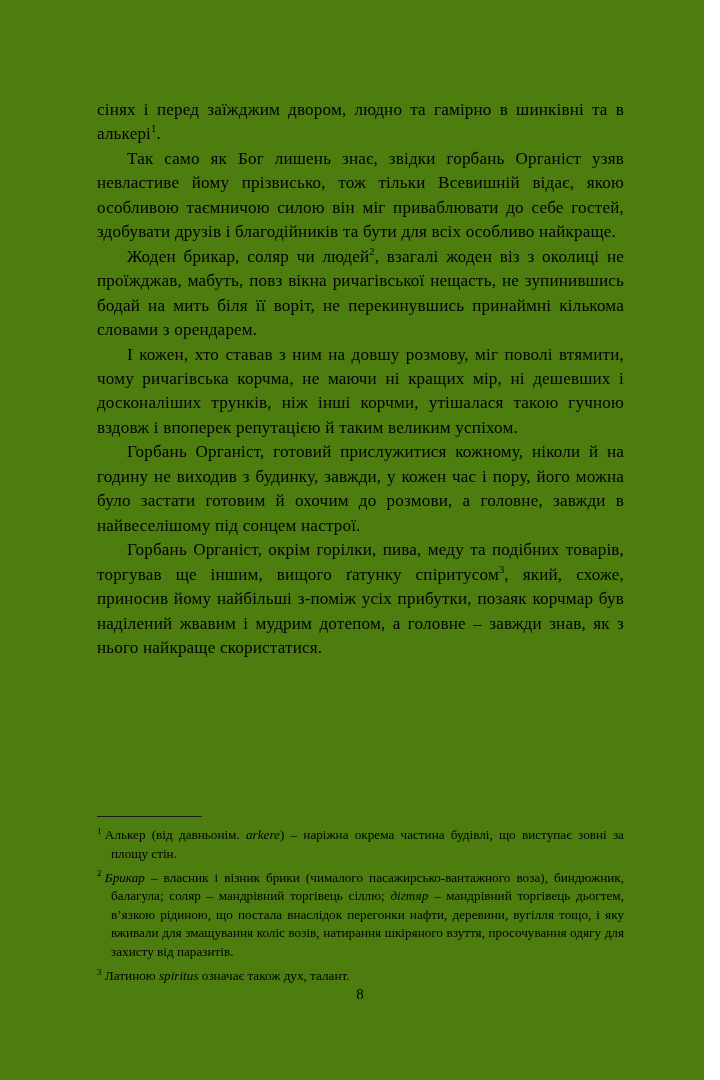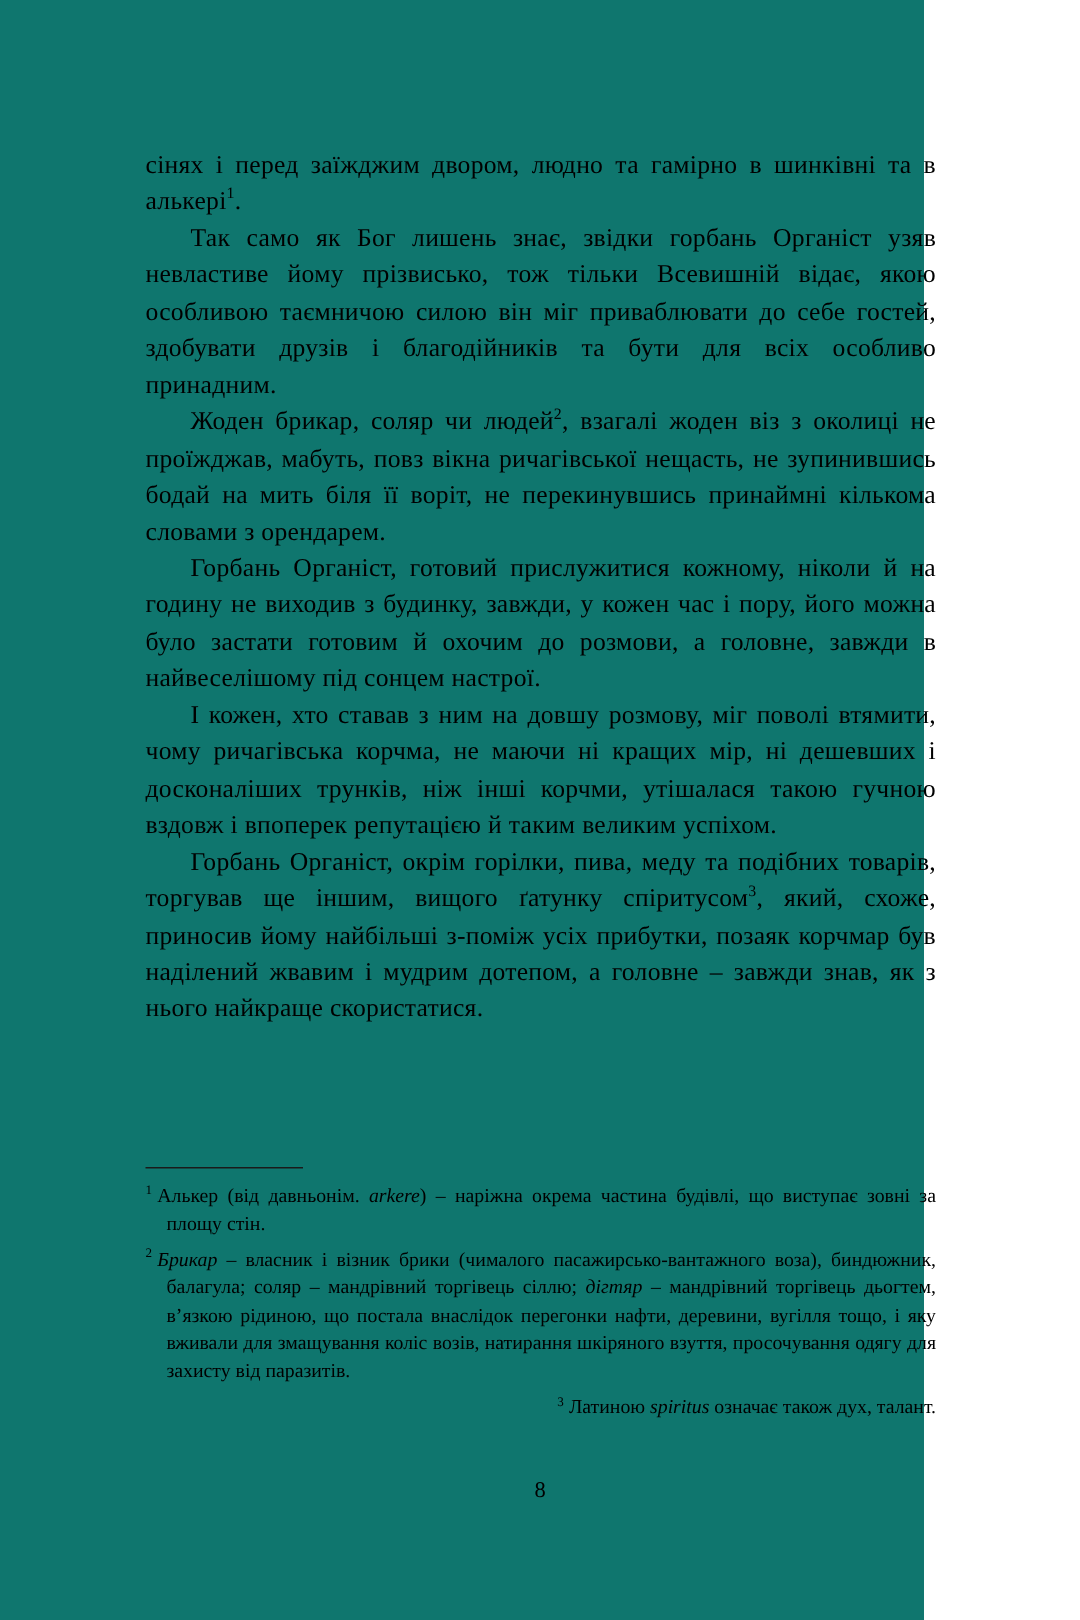--- a/index.html
+++ b/index.html
@@ -13,23 +13,23 @@
     position: relative;
     font-family: "Liberation Serif", "DejaVu Serif", serif;
     color: #000000;
     overflow: hidden;
   }
 
   .page {
     position: absolute;
     left: 0;
     top: 0;
-    width: 616px;
+    width: 704px;
     height: 1080px;
-    background: #0f766e;
+    background: #4d7c0f;
   }
 
   .text-block {
     position: absolute;
     left: 97px;
     top: 98px;
     width: 527px;
   }
 
   .body-par {
@@ -50,21 +50,21 @@
 
   sup.fnref {
     font-size: 0.62em;
     vertical-align: super;
     line-height: 0;
   }
 
   .footnotes {
     position: absolute;
     left: 97px;
-    top: 778px;
+    top: 816px;
     width: 527px;
   }
 
   .fn-rule {
     width: 105px;
     height: 0;
     border-top: 1.1px solid #1a1a1a;
     margin: 0 0 9px 0;
   }
 
@@ -74,21 +74,21 @@
     text-indent: -14px;
     font-size: 13.2px;
     line-height: 18.6px;
     text-align: justify;
     text-justify: inter-word;
     hyphens: manual;
     -webkit-hyphens: manual;
   }
   .footnote:last-of-type {
     margin-bottom: 0;
-    text-align: right;
+    text-align: left;
   }
   .footnote .fn-num {
     font-size: 0.66em;
     vertical-align: super;
     line-height: 0;
     padding-right: 3.5px;
   }
   .footnote i, .footnote em {
     font-style: italic;
   }
@@ -106,27 +106,27 @@
 </style>
 </head>
 <body>
 
 <div class="page">
 
   <div class="text-block">
 
     <p class="body-par first"><span>сінях і перед заїжджим двором, людно та гамірно в шинківні та в алькері</span><sup class="fnref">1</sup><span>.</span></p>
 
-    <p class="body-par">Так само як Бог лишень знає, звідки горбань Органіст узяв невластиве йому прізвисько, тож тільки Всевишній відає, якою особливою таємничою силою він міг приваблювати до себе гос­тей, здобувати друзів і благодійників та бути для всіх особливо принадним.</p>
+    <p class="body-par">Так само як Бог лишень знає, звідки горбань Органіст узяв невластиве йому прізвисько, тож тільки Всевишній відає, якою особливою таємничою силою він міг приваблювати до себе гос­тей, здобувати друзів і благодійників та бути для всіх особливо найкраще.</p>
 
     <p class="body-par"><span>Жоден брикар, соляр чи людей</span><sup class="fnref">2</sup><span>, взагалі жоден віз з околиці не проїжджав, мабуть, повз вікна ричагівської нещасть, не зупинив­шись бодай на мить біля її воріт, не перекинувшись принаймні кількома словами з орендарем.</span></p>
 
+    <p class="body-par">І кожен, хто ставав з ним на довшу розмову, міг поволі втя­мити, чому ричагівська корчма, не маючи ні кращих мір, ні дешев­ших і досконаліших трунків, ніж інші корчми, утішалася такою гучною вздовж і впоперек репутацією й таким великим успіхом.</p>
+
     <p class="body-par">Горбань Органіст, готовий прислужитися кожному, ніколи й на годину не виходив з будинку, завжди, у кожен час і пору, його можна було застати готовим й охочим до розмови, а головне, завжди в найвеселішому під сонцем настрої.</p>
-
-    <p class="body-par">І кожен, хто ставав з ним на довшу розмову, міг поволі втя­мити, чому ричагівська корчма, не маючи ні кращих мір, ні дешев­ших і досконаліших трунків, ніж інші корчми, утішалася такою гучною вздовж і впоперек репутацією й таким великим успіхом.</p>
 
     <p class="body-par"><span>Горбань Органіст, окрім горілки, пива, меду та подібних това­рів, торгував ще іншим, вищого ґатунку спіритусом</span><sup class="fnref">3</sup><span>, який, схоже, приносив йому найбільші з-поміж усіх прибутки, позаяк корчмар був наділений жвавим і мудрим дотепом, а головне – завжди знав, як з нього найкраще скористатися.</span></p>
 
 
   </div>
 
   <div class="footnotes">
     <div class="fn-rule"></div>
     <p class="footnote"><span class="fn-num">1</span><span>Алькер (від давньонім. </span><i>arkere</i><span>) – наріжна окрема частина будівлі, що виступає зовні за площу стін.</span></p>
     <p class="footnote"><span class="fn-num">2</span><i>Брикар</i><span> – власник і візник брики (чималого пасажирсько-вантажного воза), биндюжник, балагула; соляр – мандрівний торгівець сіллю; </span><i>дігтяр</i><span> – манд­рівний торгівець дьогтем, в’язкою рідиною, що постала внаслідок перегонки нафти, деревини, вугілля тощо, і яку вживали для змащування коліс возів, нати­рання шкіряного взуття, просочування одягу для захисту від паразитів.</span></p>

